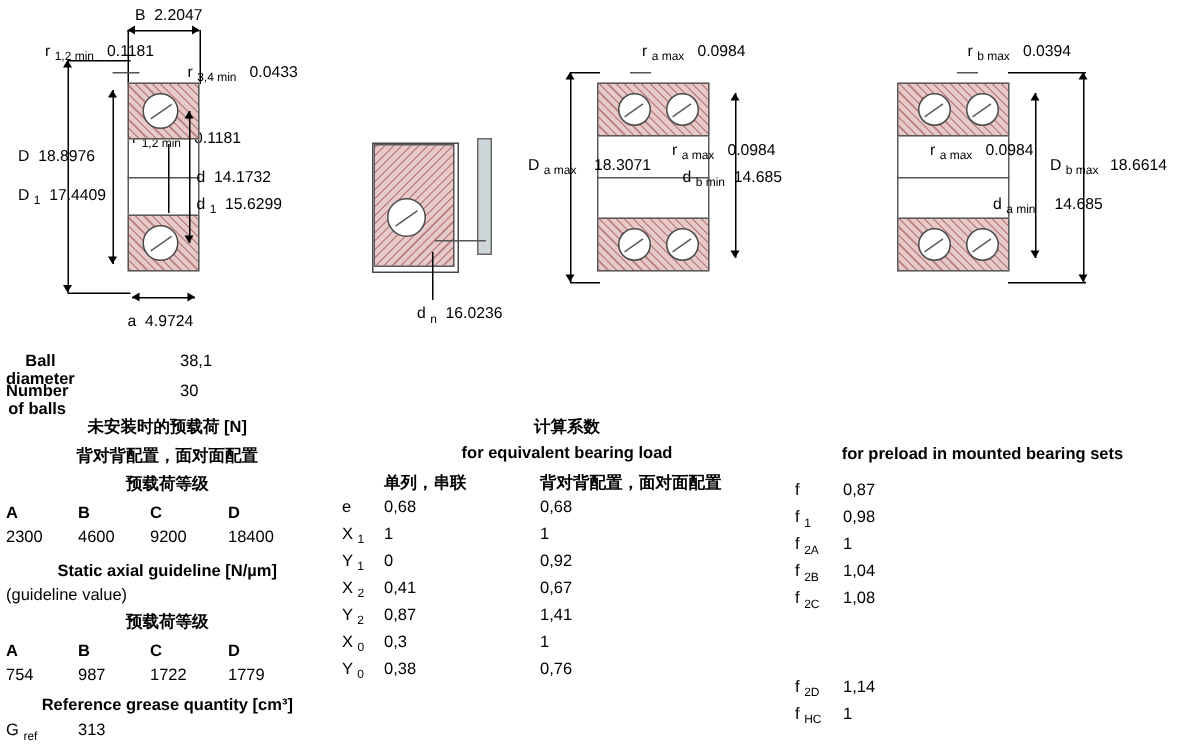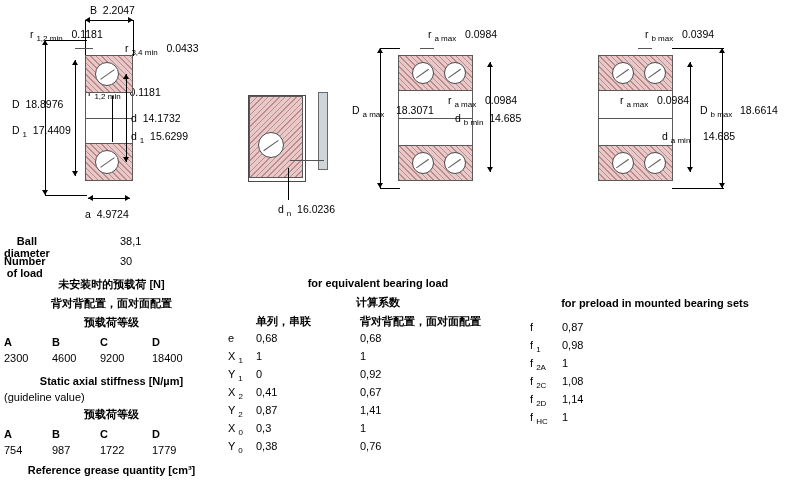--- a/index.html
+++ b/index.html
@@ -174,21 +174,21 @@
   <div class="abs arrowU" style="left:687px;top:62px;"></div>
   <div class="abs arrowD" style="left:687px;top:167px;"></div>
 </div>
 
 <div class="abs" style="left:4px;top:235px;">
   <div style="position:relative;height:20px;">
     <span class="bold" style="position:absolute;left:0;">Ball diameter</span>
     <span style="position:absolute;left:116px;">38,1</span>
   </div>
   <div style="position:relative;height:20px;">
-    <span class="bold" style="position:absolute;left:0;">Number of load</span>
+    <span class="bold" style="position:absolute;left:0;">Number of balls</span>
     <span style="position:absolute;left:116px;">30</span>
   </div>
 </div>
 
 <div class="abs" style="left:4px;top:277px;width:215px;">
   <div class="bold" style="margin-bottom:4px;">未安装时的预载荷 [N]</div>
   <div class="bold" style="margin-bottom:4px;">背对背配置，面对面配置</div>
   <div class="bold" style="margin-bottom:6px;">预载荷等级</div>
   <div style="position:relative;height:16px;">
     <span class="bold" style="position:absolute;left:0;">A</span>
@@ -198,44 +198,48 @@
   </div>
   <div style="position:relative;height:20px;">
     <span style="position:absolute;left:0;">2300</span>
     <span style="position:absolute;left:48px;">4600</span>
     <span style="position:absolute;left:96px;">9200</span>
     <span style="position:absolute;left:148px;">18400</span>
   </div>
 </div>
 
 <div class="abs" style="left:4px;top:375px;width:215px;">
-  <div class="bold" style="margin-bottom:4px;">Static axial stiffness [N/µm]</div>
+  <div class="bold" style="margin-bottom:4px;">Static axial guideline [N/µm]</div>
   <div style="margin-bottom:4px;">(guideline value)</div>
   <div class="bold" style="margin-bottom:6px;">预载荷等级</div>
   <div style="position:relative;height:16px;">
     <span class="bold" style="position:absolute;left:0;">A</span>
     <span class="bold" style="position:absolute;left:48px;">B</span>
     <span class="bold" style="position:absolute;left:96px;">C</span>
     <span class="bold" style="position:absolute;left:148px;">D</span>
   </div>
   <div style="position:relative;height:20px;">
     <span style="position:absolute;left:0;">754</span>
     <span style="position:absolute;left:48px;">987</span>
     <span style="position:absolute;left:96px;">1722</span>
     <span style="position:absolute;left:148px;">1779</span>
   </div>
 </div>
 
 <div class="abs" style="left:4px;top:464px;width:215px;">
   <div class="bold" style="margin-bottom:5px;">Reference grease quantity [cm³]</div>
+  <div style="position:relative;height:18px;">
+    <span style="position:absolute;left:0;">G <span class="sub">ref</span></span>
+    <span style="position:absolute;left:48px;">313</span>
+  </div>
 </div>
 
 <div class="abs" style="left:228px;top:277px;width:300px;">
+  <div class="bold" style="margin-bottom:4px;">计算系数</div>
   <div class="bold" style="margin-bottom:6px;">for equivalent bearing load</div>
-  <div class="bold" style="margin-bottom:4px;">计算系数</div>
   <div style="position:relative;height:18px;">
     <span class="bold" style="position:absolute;left:28px;">单列，串联</span>
     <span class="bold" style="position:absolute;left:132px;">背对背配置，面对面配置</span>
   </div>
 
   <div style="position:relative;height:18px;">
     <span style="position:absolute;left:0;">e</span>
     <span style="position:absolute;left:28px;">0,68</span>
     <span style="position:absolute;left:132px;">0,68</span>
   </div>
@@ -280,24 +284,28 @@
   </div>
   <div style="position:relative;height:18px;">
     <span style="position:absolute;left:0;">f <span class="sub">1</span></span>
     <span style="position:absolute;left:32px;">0,98</span>
   </div>
   <div style="position:relative;height:18px;">
     <span style="position:absolute;left:0;">f <span class="sub">2A</span></span>
     <span style="position:absolute;left:32px;">1</span>
   </div>
   <div style="position:relative;height:18px;">
+    <span style="position:absolute;left:0;">f <span class="sub">2B</span></span>
+    <span style="position:absolute;left:32px;">1,04</span>
+  </div>
+  <div style="position:relative;height:18px;">
     <span style="position:absolute;left:0;">f <span class="sub">2C</span></span>
     <span style="position:absolute;left:32px;">1,08</span>
   </div>
-  <div style="position:relative;height:18px;">
+  <div style="position:relative;height:18px;margin-top:41px;">
     <span style="position:absolute;left:0;">f <span class="sub">2D</span></span>
     <span style="position:absolute;left:32px;">1,14</span>
   </div>
   <div style="position:relative;height:18px;">
     <span style="position:absolute;left:0;">f <span class="sub">HC</span></span>
     <span style="position:absolute;left:32px;">1</span>
   </div>
 </div>
 
 </body></html>

